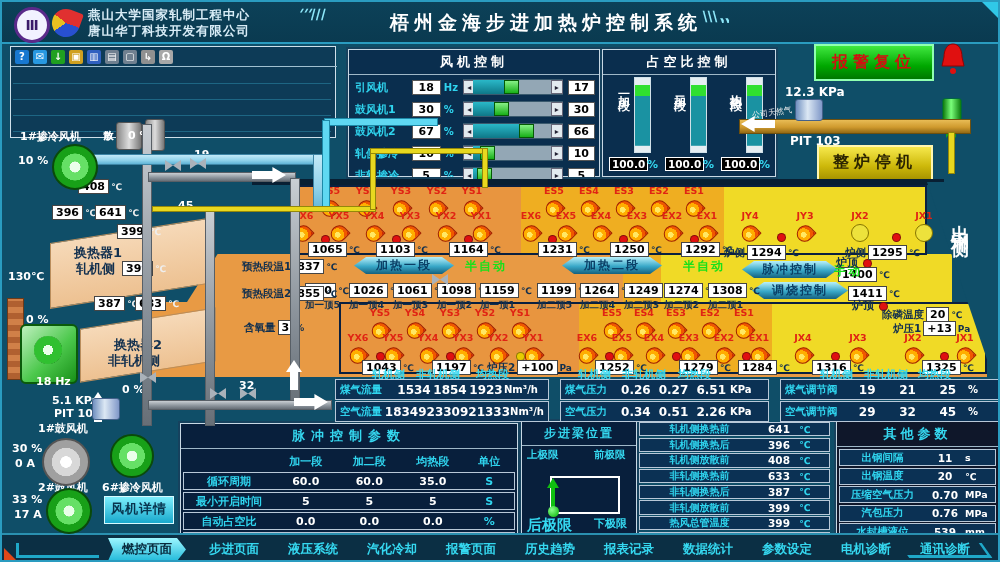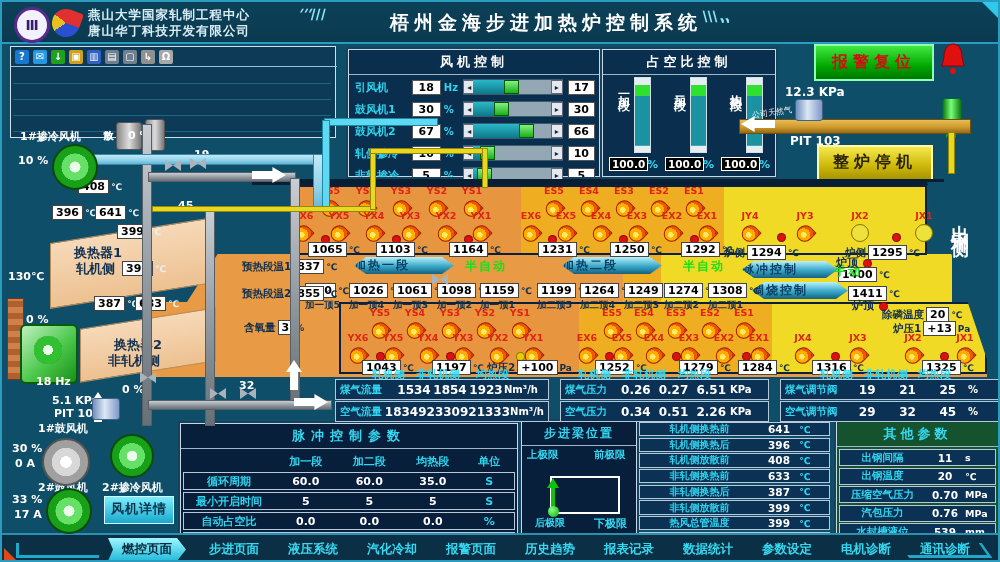--- a/index.html
+++ b/index.html
@@ -23,21 +23,21 @@
   .tpre{font-size:10.5px;font-weight:bold;color:#12304f}
   .tsub{position:absolute;top:16px;left:0;color:#12304f;font-size:9.5px;font-weight:bold;white-space:nowrap}
   
   .burner{position:absolute;display:flex;flex-direction:column;align-items:center;width:26px;margin-left:-13px}
   .blabel{color:#e02414;font-size:9.5px;font-weight:bold;line-height:10px}
   .flame{width:14px;height:15px;background:radial-gradient(circle at 50% 62%,#ffe863 0 24%,#ffae00 25% 55%,#f05800 56% 82%,#d02800 83%);border-radius:58% 4% 58% 58%;transform:rotate(45deg);border:1px solid #a02000;margin-top:4px}
   .boff{width:16px;height:16px;border-radius:50%;background:#ede23c;border:1px solid #857400;margin-top:3px}
   .dot{position:absolute;width:7px;height:7px;border-radius:50%}
   .gdot{position:absolute;width:11px;height:11px;border-radius:50%;background:radial-gradient(circle at 35% 35%,#8aff8a,#00b000)}
   
-  .badge{position:absolute;height:17px;line-height:17px;text-align:left;color:#0a3f66;font-weight:bold;font-size:12px;letter-spacing:2px;
+  .badge{position:absolute;height:17px;line-height:17px;text-align:center;color:#0a3f66;font-weight:bold;font-size:12px;letter-spacing:2px;
          background:linear-gradient(180deg,#b8f0fa,#38a8c8 55%,#15607e);
          clip-path:polygon(12px 0,calc(100% - 12px) 0,100% 50%,calc(100% - 12px) 100%,12px 100%,0 50%)}
   
   .panel{position:absolute;background:#0a2e4e;border:1px solid #c8d8e4;outline:2px solid #16425e}
   .ptitle{color:#fff;font-weight:bold;font-size:13px;text-align:center;letter-spacing:4px;border-bottom:1px solid #9fb8c8;padding:3px 0}
   .ptitle.cy{color:#35d8f0}
   
   .srow{display:flex;align-items:center;height:20px;margin:2px 4px 0 6px}
   .slab{width:58px;color:#2fd4ee;font-size:11px;font-weight:bold}
   .sval{width:28px;background:#fff;border:1px solid #555;color:#000;font-weight:bold;font-size:11px;text-align:center;line-height:13px;margin-right:3px}
@@ -283,21 +283,21 @@
           <div class="pc v">5.4</div>
           <div class="pc u">S</div>
         </div>
       </div>
   </div>
 
   <div class="panel" style="left:519px;top:419px;width:114px;height:114px;background:#081f3c">
     <div class="ptitle cy" style="font-size:12px;letter-spacing:2px">步进梁位置</div>
     <div class="cyh" style="left:5px;top:26px;font-size:10.5px">上极限</div>
     <div class="cyh" style="left:72px;top:26px;font-size:10.5px">前极限</div>
-    <div class="cyh" style="left:13px;top:94px;font-size:10px">后极限</div>
+    <div class="cyh" style="left:5px;top:94px;font-size:15px">后极限</div>
     <div class="cyh" style="left:72px;top:94px;font-size:11px">下极限</div>
     <div class="abs" style="left:28px;top:54px;width:66px;height:34px;border:2px solid #fff"></div>
     <div class="abs" style="left:25px;top:56px;width:0;height:0;border-bottom:10px solid #10c010;border-left:6px solid transparent;border-right:6px solid transparent"></div>
     <div class="abs" style="left:29px;top:65px;width:4px;height:20px;background:#10c010"></div>
     <div class="gdot" style="left:26px;top:84px"></div>
   </div>
 
   <div class="abs" style="left:637px;top:420px;width:191px">
     <div id="hxrows">
         <div class="lrow">
@@ -337,21 +337,21 @@
         </div>
         <div class="lrow">
           <div class="ll">汽包液位</div>
           <div class="lv">200</div>
           <div class="lu">mm</div>
           <div class="gdot" style="position: static; width: 10px; height: 10px; margin-right: 2px;"></div>
         </div>
       </div>
   </div>
 
-  <div class="panel" style="left:834px;top:419px;width:161px;height:112px;background:#14532d">
+  <div class="panel" style="left:834px;top:419px;width:161px;height:112px;background:#0f172a">
     <div class="ptitle cy" style="font-size:13px;letter-spacing:4px">其他参数</div>
     <div id="otherrows" style="padding:2px 2px">
         <div class="lrow" style="height: 15px;">
           <div class="ll" style="font-size: 10.5px;">出钢间隔</div>
           <div class="lv">11</div>
           <div class="lu" style="color: rgb(255, 255, 255);">s</div>
         </div>
         <div class="lrow" style="height: 15px;">
           <div class="ll" style="font-size: 10.5px;">出钢温度</div>
           <div class="lv">20</div>
@@ -825,21 +825,21 @@
     <div class="wb" style="left: 50px; top: 392px;">5.1  KPa</div>
     <div class="wb" style="left: 52px; top: 405px;">PIT  102</div>
     <div class="wb" style="left: 36px; top: 419px;">1#鼓风机</div>
     <div class="wb" style="left: 10px; top: 440px;">30  %</div>
     <div class="wb" style="left: 13px; top: 455px;">0  A</div>
     <div class="wb" style="left: 36px; top: 478px;">2#鼓风机</div>
     <div class="wb" style="left: 10px; top: 491px;">33  %</div>
     <div class="wb" style="left: 12px; top: 506px;">17  A</div>
     <div class="wb" style="left: 120px; top: 381px;">0  %</div>
     <div class="wb" style="left: 118px; top: 462px;">5  %</div>
-    <div class="wb" style="left: 100px; top: 478px;">2#掺冷风机</div>
+    <div class="wb" style="left: 100px; top: 478px;">6#掺冷风机</div>
     <div class="cyh" style="left: 370px; top: 365px;">轧机侧</div>
     <div class="cyh" style="left: 414px; top: 365px;">非轧机侧</div>
     <div class="cyh" style="left: 474px; top: 365px;">均热段</div>
     <div class="cyh" style="left: 576px; top: 365px;">轧机侧</div>
     <div class="cyh" style="left: 620px; top: 365px;">非轧机侧</div>
     <div class="cyh" style="left: 676px; top: 365px;">均热段</div>
     <div class="cyh" style="left: 818px; top: 365px;">轧机侧</div>
     <div class="cyh" style="left: 862px; top: 365px;">非轧机侧</div>
     <div class="cyh" style="left: 916px; top: 365px;">均热段</div>
     <div class="pipe g" style="left: 140px; top: 122px; width: 8px; height: 300px;"></div>

